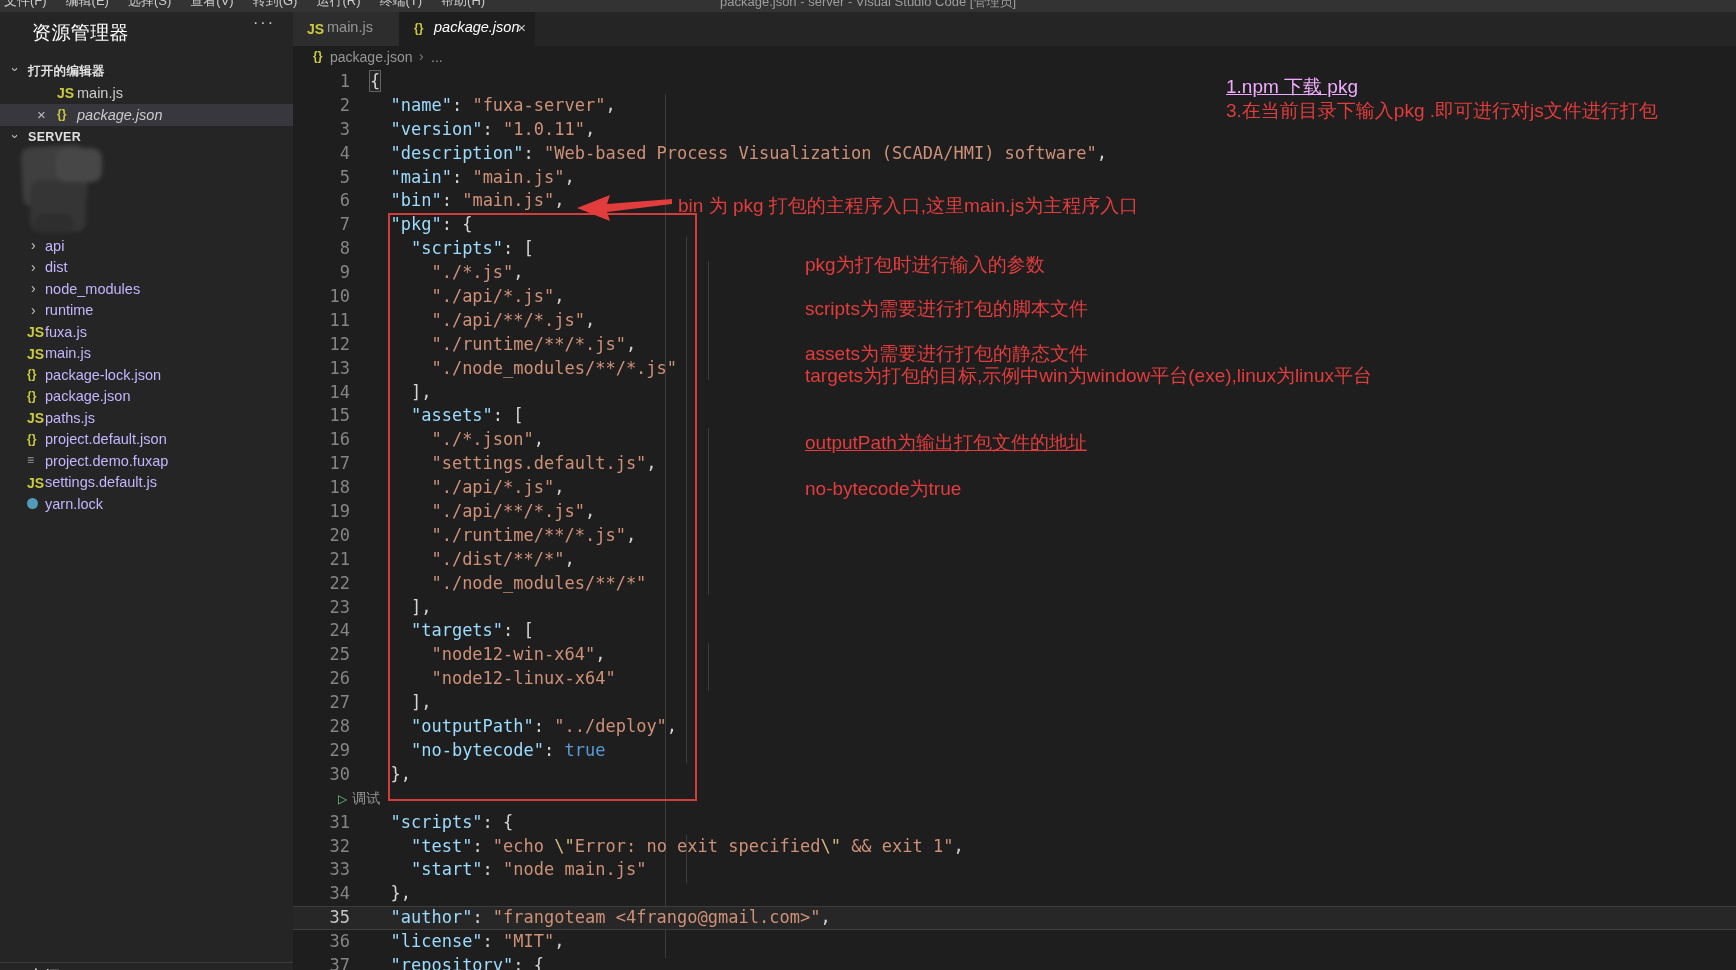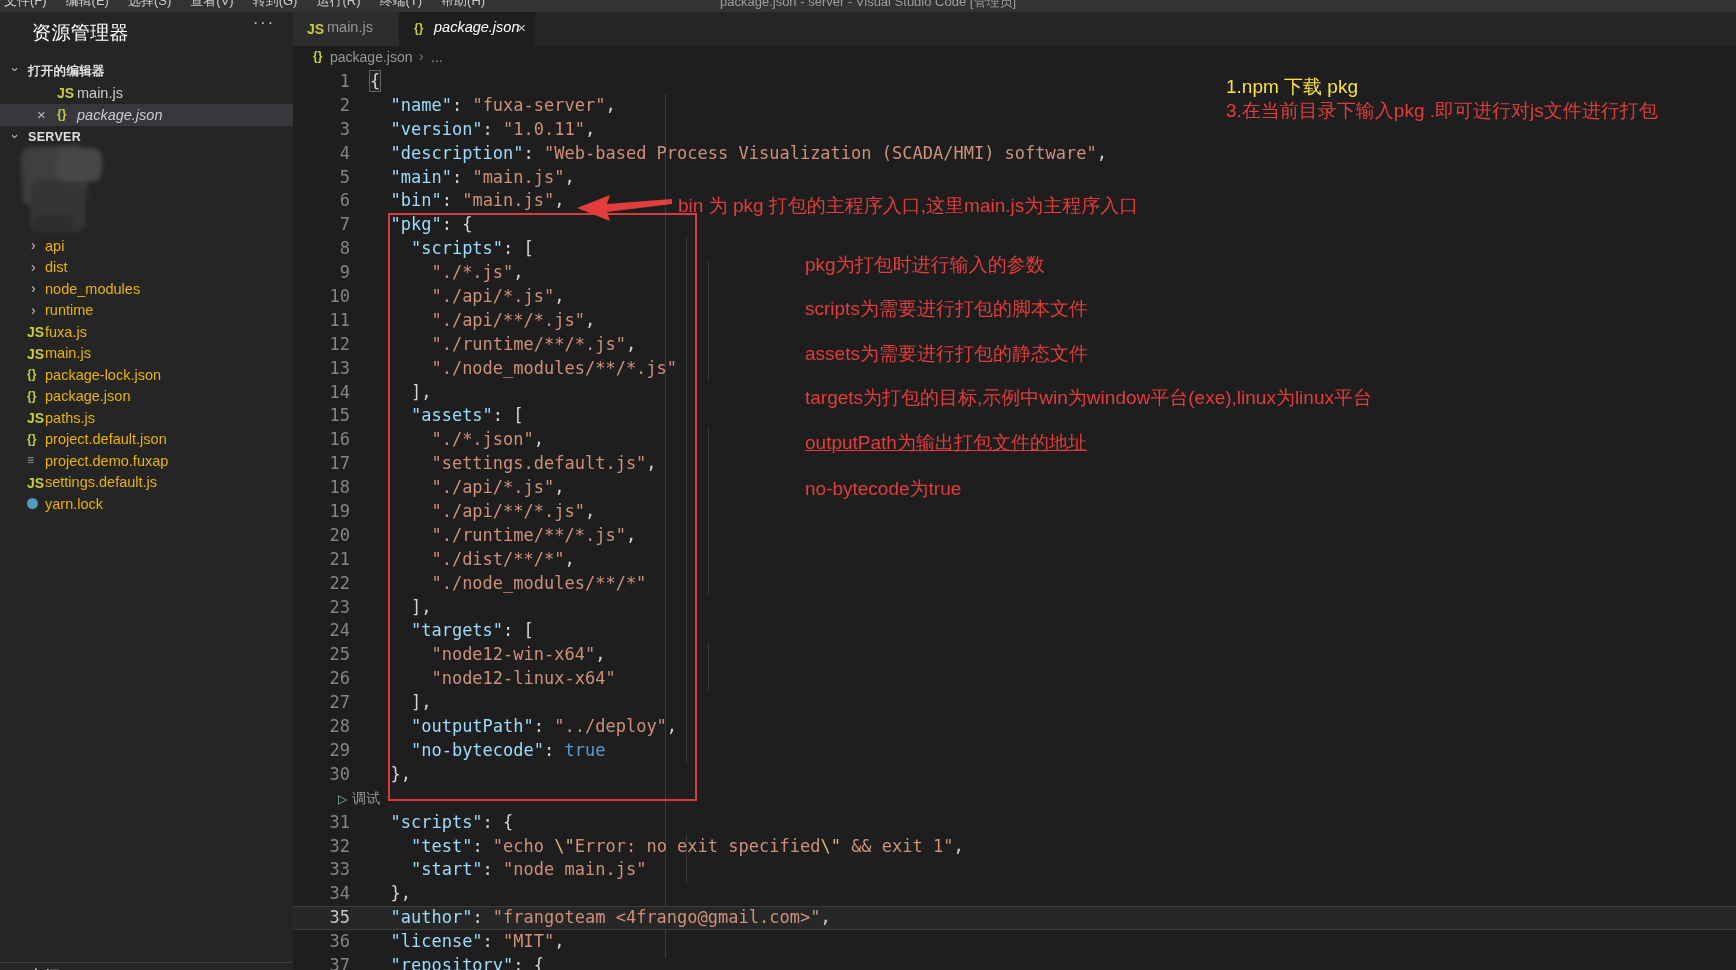--- a/index.html
+++ b/index.html
@@ -22,21 +22,21 @@
   .oe-row{position:relative;height:22px;font-size:14.5px;}
   .oe-row.sel{background:#37373d;}
   .oe-close{position:absolute;left:37px;top:2px;color:#bfbfbf;font-size:15px;}
   .oe-icon{position:absolute;left:57px;top:3px;}
   .oe-name{position:absolute;left:77px;top:2.5px;color:#cccccc;}
   .italic{font-style:italic;}
   #tree{position:absolute;left:0;top:224px;width:100%;}
   .tree-row{position:relative;height:21.5px;font-size:14.5px;}
   .tree-chev{position:absolute;left:31px;top:1px;color:#c5c5c5;font-size:14px;}
   .tree-icon{position:absolute;left:27px;top:2px;}
-  .tree-name{position:absolute;left:45px;top:1.5px;color:#eab308;}
+  .tree-name{position:absolute;left:45px;top:1.5px;color:#c4b5fd;}
   .ic-js{font-size:14px;font-weight:700;color:#cbcb41;font-style:normal;}
   .ic-json{font-size:12px;font-weight:700;color:#cbcb41;font-style:normal;}
   .ic-list{font-size:12px;color:#9b9b9b;font-style:normal;}
   .ic-yarn{display:inline-block;width:11px;height:11px;border-radius:50%;background:#519aba;margin-top:2px;}
   #smudge{position:absolute;left:18px;top:124px;width:95px;height:100px;filter:blur(2px);}
   .blob{position:absolute;border-radius:10px;}
   #outline-sec{position:absolute;left:0;top:950px;width:100%;height:20px;border-top:1px solid #3c3c3c;}
   #outline-sec .sec-chev{transform:none;top:4px;}
   
   #tabbar{position:absolute;left:293px;top:12px;right:0;height:34px;background:#252526;}
@@ -236,22 +236,22 @@
     <div class="code-row cur"><span class="gut">35</span><span class="ctx"><span class="tk-p">  </span><span class="tk-k">"author"</span><span class="tk-p">: </span><span class="tk-s">"frangoteam &lt;4frango@gmail.com&gt;"</span><span class="tk-p">,</span></span></div>
     <div class="code-row"><span class="gut">36</span><span class="ctx"><span class="tk-p">  </span><span class="tk-k">"license"</span><span class="tk-p">: </span><span class="tk-s">"MIT"</span><span class="tk-p">,</span></span></div>
     <div class="code-row"><span class="gut">37</span><span class="ctx"><span class="tk-p">  </span><span class="tk-k">"repository"</span><span class="tk-p">: {</span></span></div>
   </div>
 
 <div id="red-box"></div>
 <svg id="arrow-svg" width="130" height="36">
   <polygon points="17,18 50,5 47,14 112,9 112,14 47,22 50,31" fill="#e23c3c"></polygon>
 </svg>
 <div id="ann-layer">
-    <div class="ann" style="left: 1226px; top: 74px; color: #fde047;">1.npm 下载 pkg</div>
+    <div class="ann" style="left: 1226px; top: 74px; color: #f0abfc; text-decoration: underline;">1.npm 下载 pkg</div>
     <div class="ann" style="left: 1226px; top: 98px; color: rgb(226, 60, 60);">3.在当前目录下输入pkg .即可进行对js文件进行打包</div>
     <div class="ann" style="left: 678px; top: 193px; color: rgb(226, 60, 60);">bin 为 pkg 打包的主程序入口,这里main.js为主程序入口</div>
     <div class="ann" style="left: 805px; top: 252px; color: rgb(226, 60, 60);">pkg为打包时进行输入的参数</div>
     <div class="ann" style="left: 805px; top: 296px; color: rgb(226, 60, 60);">scripts为需要进行打包的脚本文件</div>
     <div class="ann" style="left: 805px; top: 341px; color: rgb(226, 60, 60);">assets为需要进行打包的静态文件</div>
-    <div class="ann" style="left: 805px; top: 385px; color: rgb(226, 60, 60);">targets为打包的目标,示例中win为window平台(exe),linux为linux平台</div>
+    <div class="ann" style="left: 805px; top: 363px; color: rgb(226, 60, 60);">targets为打包的目标,示例中win为window平台(exe),linux为linux平台</div>
     <div class="ann" style="left: 805px; top: 430px; color: rgb(226, 60, 60); text-decoration: underline;">outputPath为输出打包文件的地址</div>
     <div class="ann" style="left: 805px; top: 476px; color: rgb(226, 60, 60);">no-bytecode为true</div>
   </div>
 
 </body></html>

